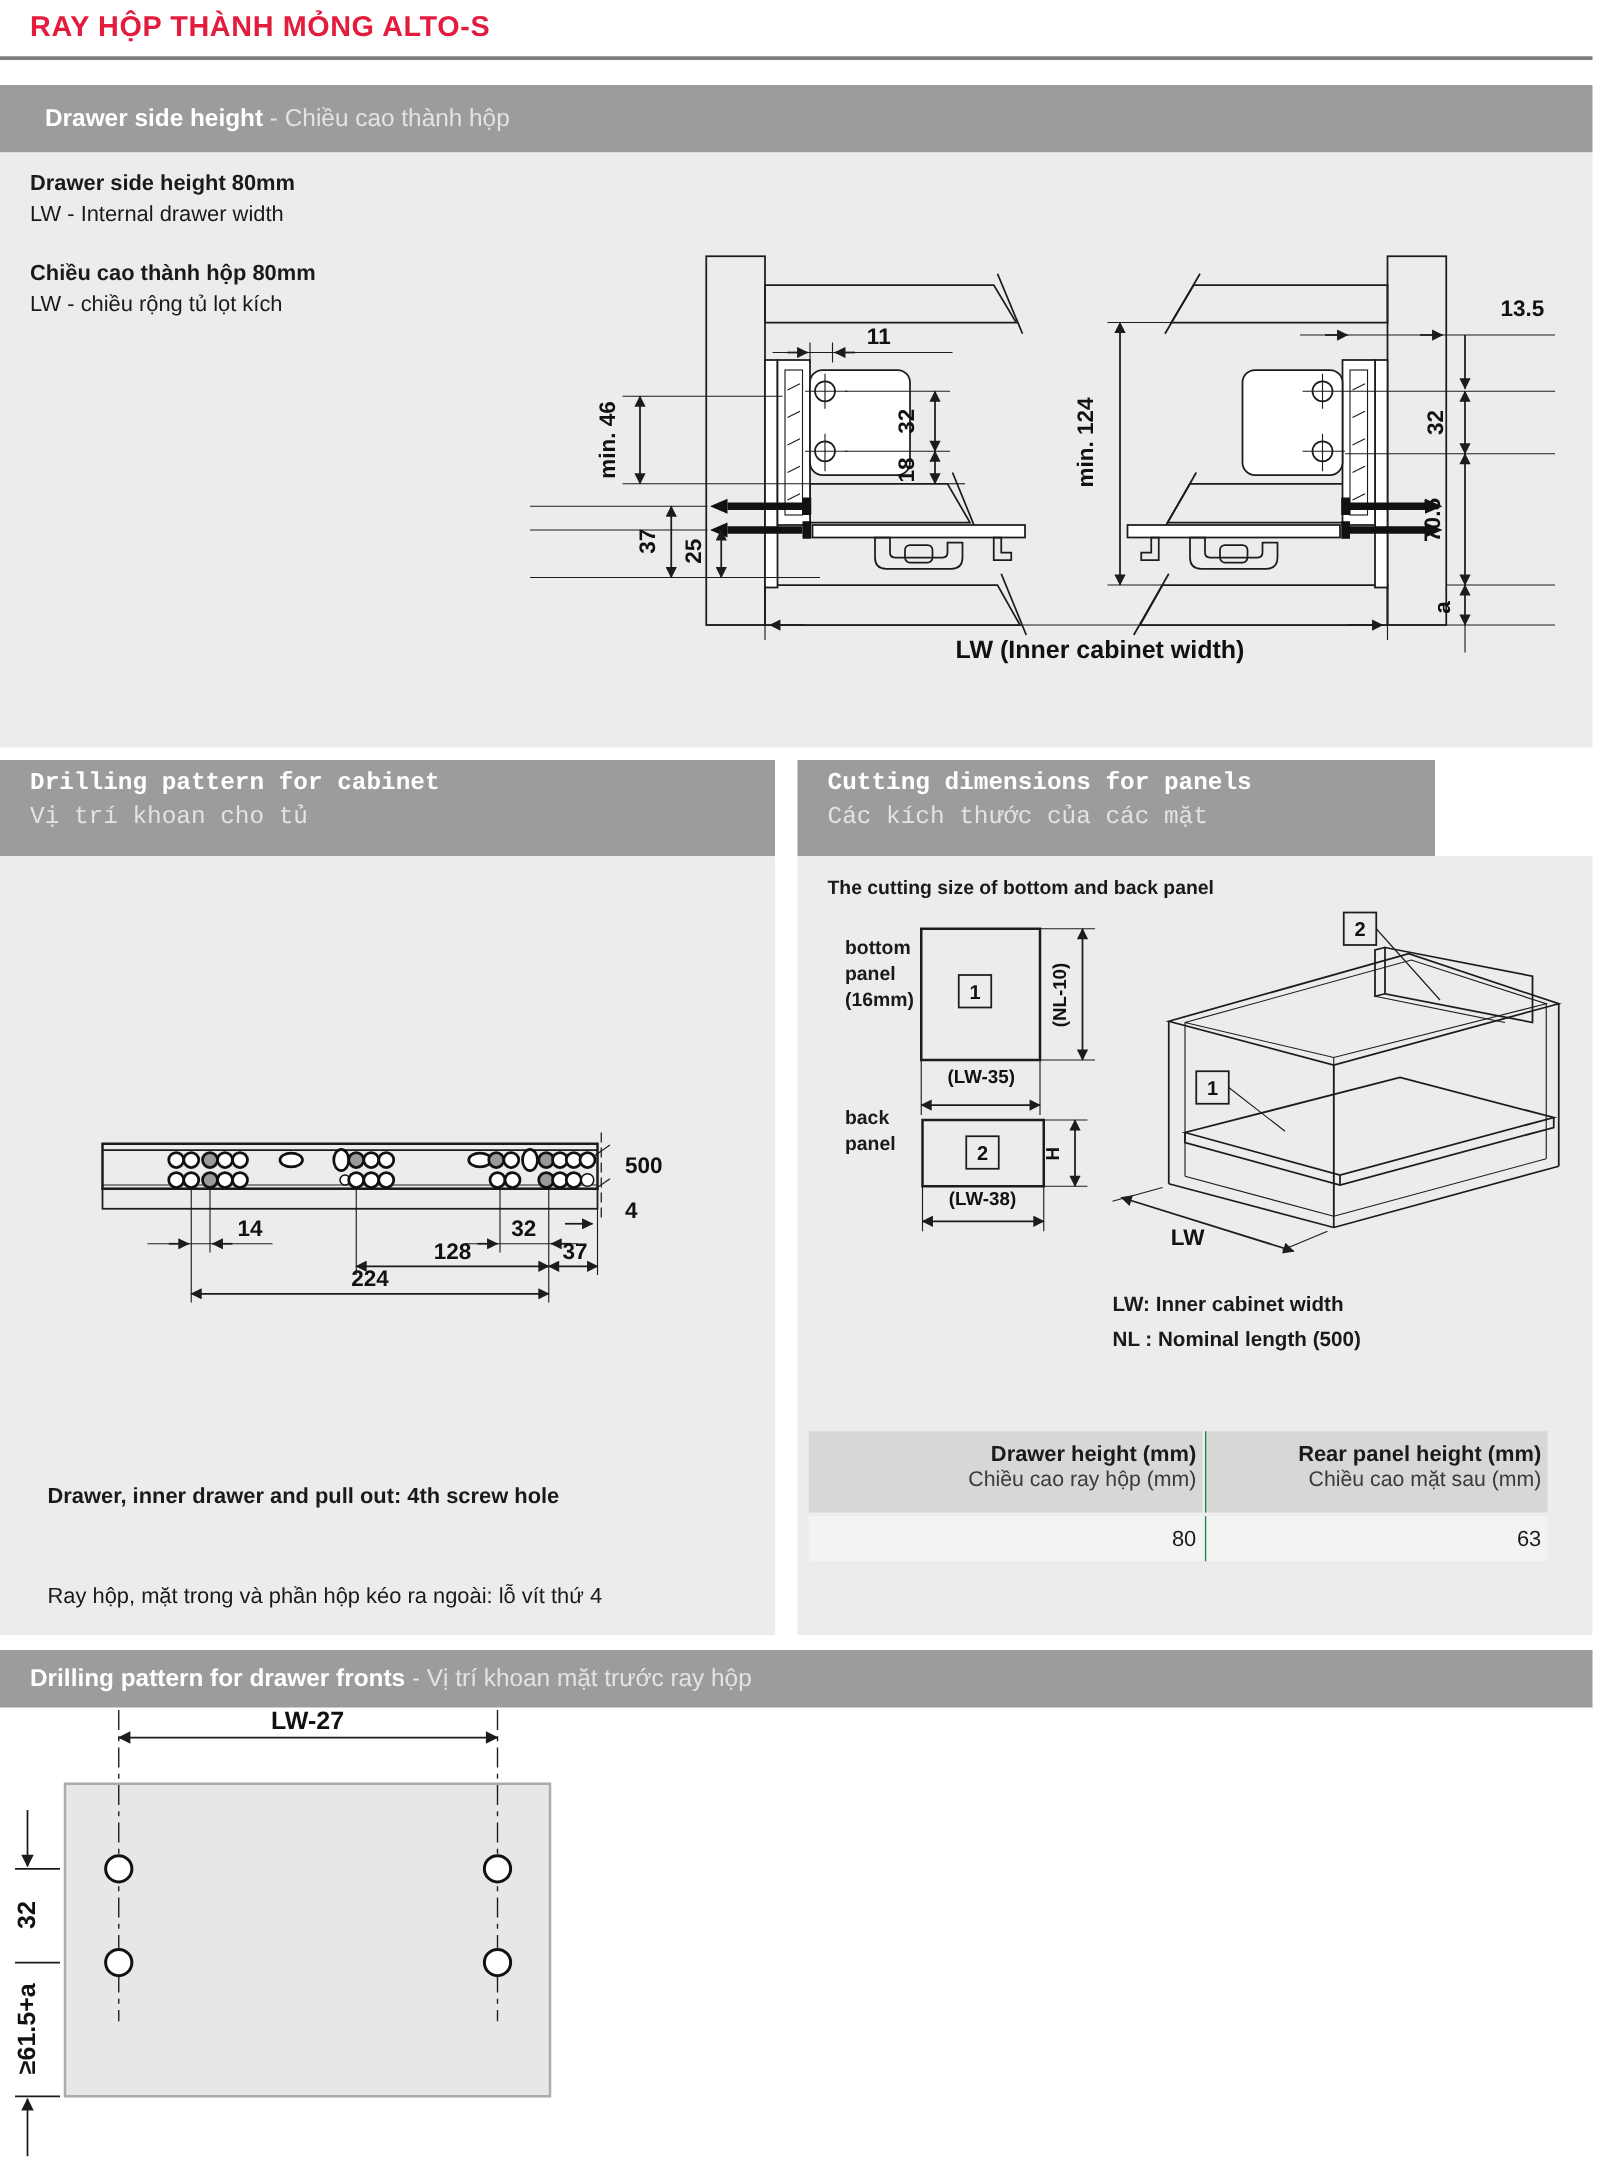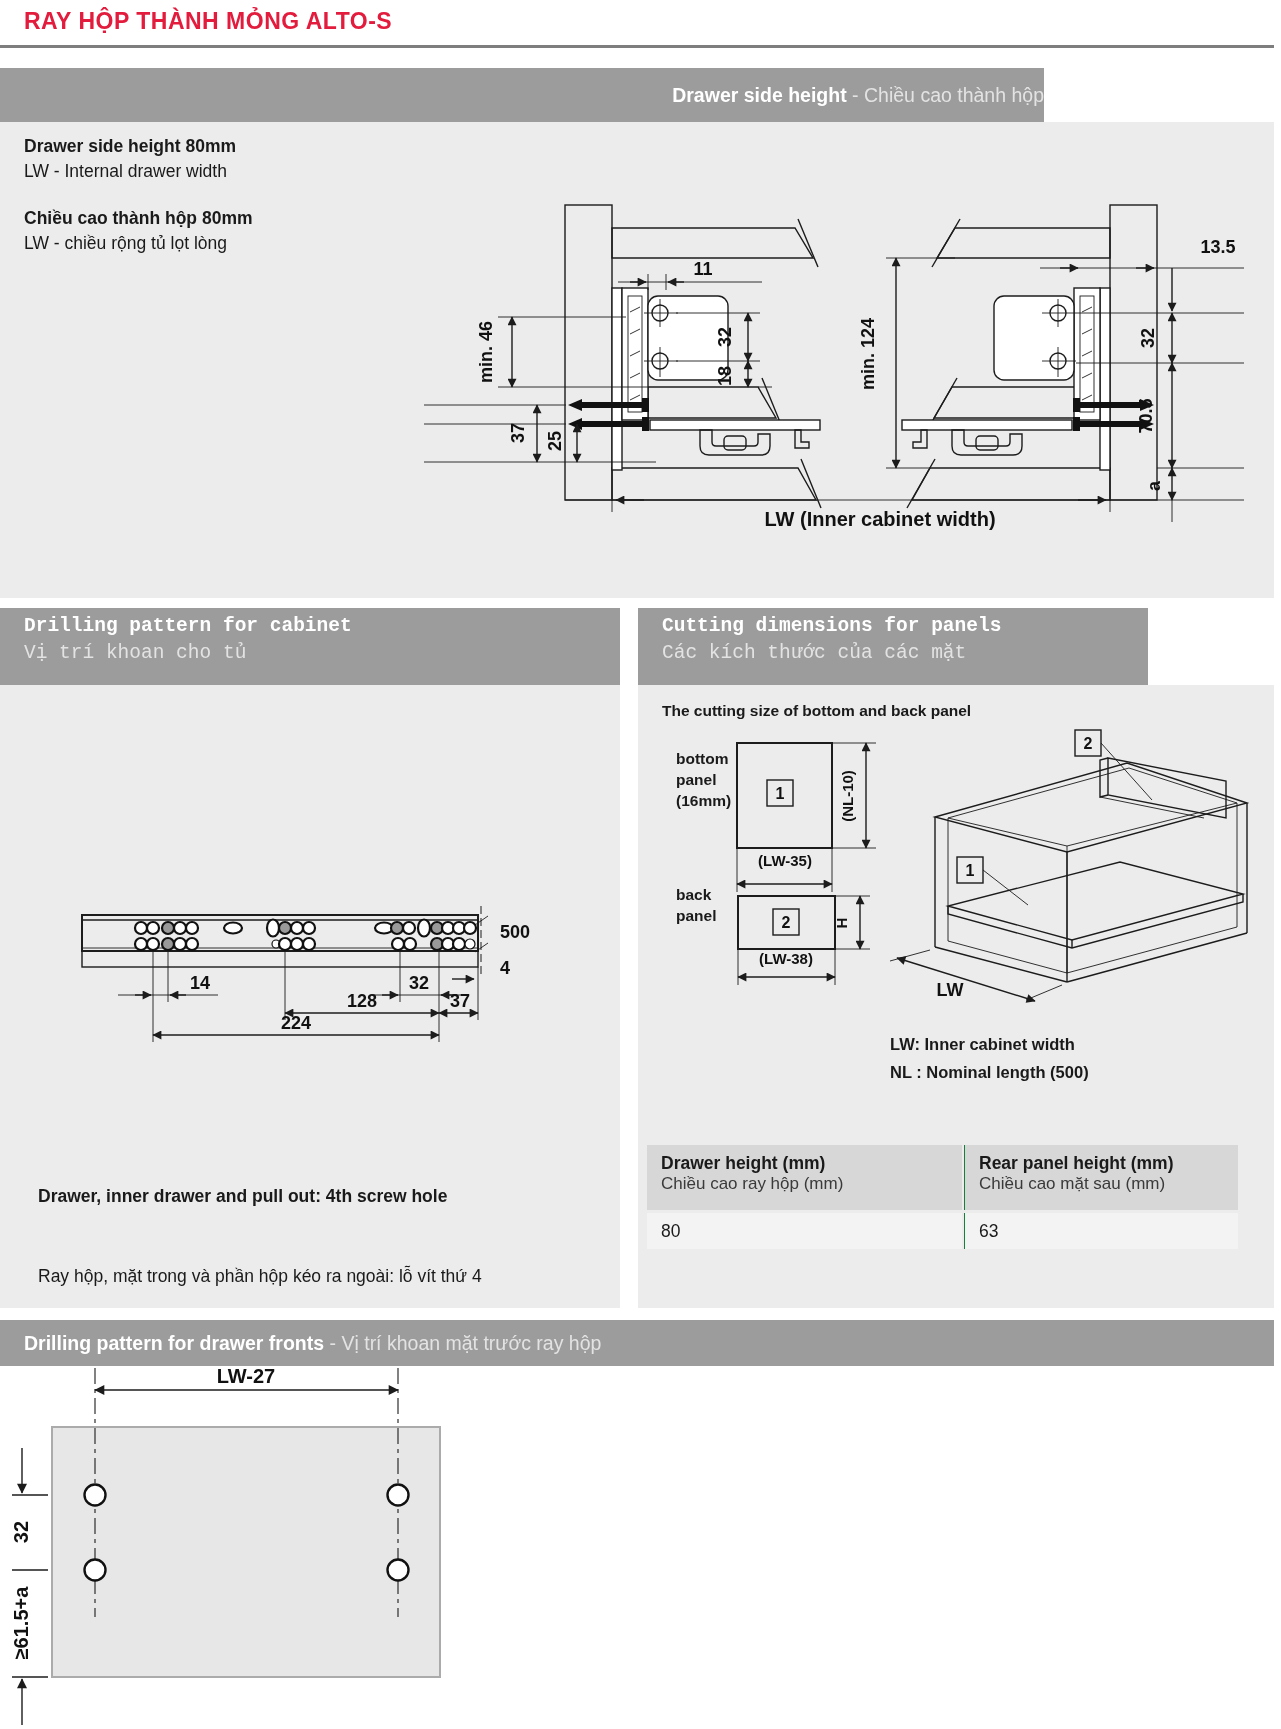--- a/index.html
+++ b/index.html
@@ -3,38 +3,38 @@
 <meta charset="utf-8">
 <style>
   html,body{margin:0;padding:0;background:#fff;}
   body{width:1281px;height:1729px;position:relative;font-family:"Liberation Sans",sans-serif;color:#1a1a1a;overflow:hidden;}
   .abs{position:absolute;}
   .page-title{left:24px;top:8px;font-size:23px;font-weight:bold;letter-spacing:.5px;color:#e31b3d;}
   .title-rule{left:0;top:45px;width:1274px;height:3px;background:#7e7e7e;}
   .bar{background:#9c9c9c;color:#fff;}
   .bar .en{font-weight:bold;color:#fff;}
   .bar .vi{color:#e3e3e3;font-weight:normal;}
-  .bar1{left:0;top:68px;width:1044px;height:54px;font-size:19.5px;line-height:54px;padding-left:24px;box-sizing:border-box;text-align:right;}
+  .bar1{left:0;top:68px;width:1274px;height:54px;font-size:19.5px;line-height:54px;padding-left:36px;box-sizing:border-box;}
   .bar2{top:608px;height:77px;font-size:19.5px;padding:5px 0 0 24px;box-sizing:border-box;line-height:1.38;font-family:Liberation Mono, monospace;}
   .bar2L{left:0;width:620px;}
   .bar2R{left:638px;width:510px;}
   .bar3{left:0;top:1320px;width:1274px;height:46px;font-size:19.5px;line-height:46px;padding-left:24px;box-sizing:border-box;}
   .body-gray{background:#ececec;}
   .body1{left:0;top:122px;width:1274px;height:476px;}
   .body2L{left:0;top:685px;width:620px;height:623px;}
   .body2R{left:638px;top:685px;width:636px;height:623px;}
   .txt{font-size:17.5px;}
   .b{font-weight:bold;}
   .subtitle{font-size:15.5px;font-weight:bold;}
   .panel-label{font-size:15.5px;font-weight:bold;line-height:21px;}
   .legend{font-size:16.5px;font-weight:bold;line-height:28px;}
   
   .tbl{left:647px;top:1145px;width:593px;}
   .tbl .hdr{display:flex;}
-  .tbl .cell{box-sizing:border-box;padding:8px 16px 8px 14px;}
+  .tbl .cell{box-sizing:border-box;padding:8px 5px 8px 14px;text-align:right;}
   .tbl .c1{width:315px;}
   .tbl .c2{width:274px;border-left:1px solid #15803d;margin-left:2px;}
   .tbl .hdr .cell{background:#d7d7d7;height:65px;}
   .tbl .ttl{font-size:17.5px;font-weight:bold;}
   .tbl .sub{font-size:17px;color:#3a3a3a;}
   .tbl .vals{display:flex;margin-top:3px;}
   .tbl .vals .cell{background:#f3f3f3;height:36px;font-size:17.5px;}
   
   svg{position:absolute;overflow:visible;}
   .ln{stroke:#1c1c1c;stroke-width:1.4;fill:none;}
@@ -53,21 +53,21 @@
 <div class="abs page-title">RAY HỘP THÀNH MỎNG ALTO-S</div>
 <div class="abs title-rule"></div>
 
 <div class="abs bar bar1">
   <span class="en">Drawer side height</span><span class="vi"> - </span><span class="vi">Chiều cao thành hộp</span>
 </div>
 <div class="abs body-gray body1"></div>
 <div class="abs txt b" style="left:24px;top:136px;">Drawer side height 80mm</div>
 <div class="abs txt" style="left:24px;top:161px;">LW - Internal drawer width</div>
 <div class="abs txt b" style="left:24px;top:208px;">Chiều cao thành hộp 80mm</div>
-<div class="abs txt" style="left:24px;top:233px;">LW - chiều rộng tủ lọt lòng</div>
+<div class="abs txt" style="left:24px;top:233px;">LW - chiều rộng tủ lọt kích</div>
 
 <svg style="left:415px;top:185px;" width="860" height="350" viewBox="415 185 860 350">
   <defs>
     <pattern id="sp" width="14" height="14" patternUnits="userSpaceOnUse">
       <rect width="14" height="14" fill="#fdfdfd"></rect>
       <circle cx="2" cy="3" r="1.1" fill="#333"></circle>
         <circle cx="8" cy="1.5" r="0.8" fill="#555"></circle>
       <circle cx="12" cy="6" r="1.3" fill="#222"></circle>
         <circle cx="5" cy="8" r="0.9" fill="#444"></circle>
       <circle cx="10" cy="11" r="1.2" fill="#333"></circle>

